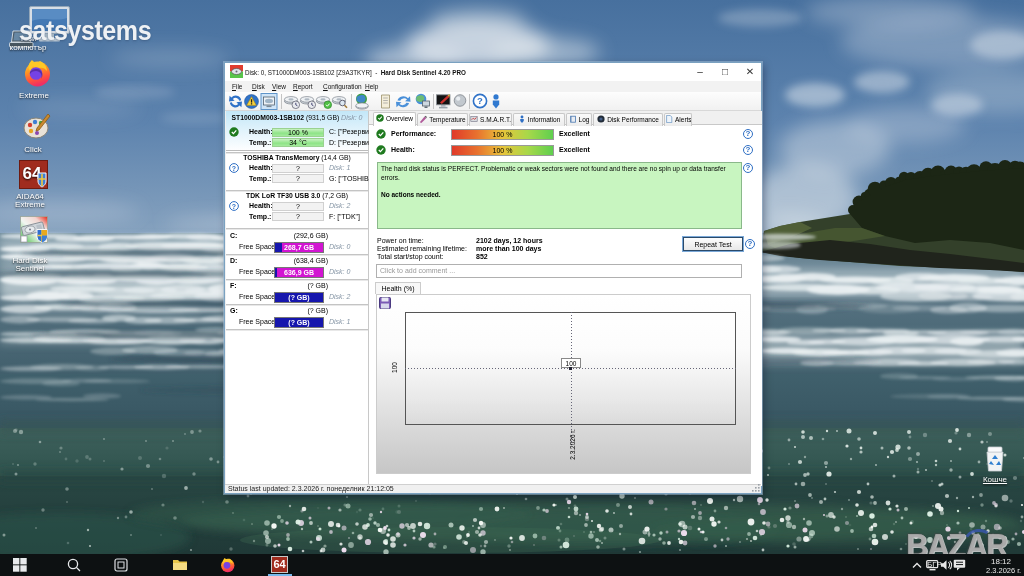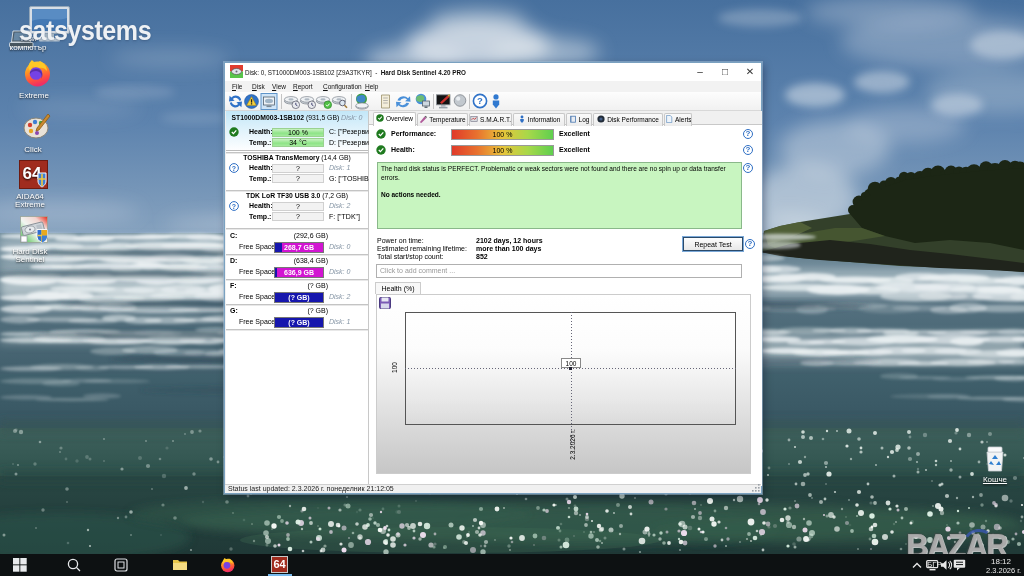--- a/index.html
+++ b/index.html
@@ -1156,21 +1156,21 @@
     <ellipse cx="10" cy="12.5" rx="5" ry="3.4" fill="#e8ecef" stroke="#8a9096" stroke-width="0.7"></ellipse>
     <circle cx="10" cy="12.5" r="1" fill="#778"></circle>
     <rect x="17" y="10" width="5" height="5" fill="#b8c0c8"></rect>
   </g>
   <path d="M17 13.5 L27 13.5 L27 21 C27 24.5 22 26.5 22 26.5 C22 26.5 17 24.5 17 21 Z" fill="#2f6fd0" stroke="#f8f8f8" stroke-width="1"></path>
   <path d="M22 14 L22 26 M17.5 19.5 L26.5 19.5" stroke="#f3c73c" stroke-width="1.4"></path>
   <path d="M22 14 L27 14 L27 19.5 L22 19.5 Z" fill="#e8a81e"></path>
   <path d="M22 19.5 L27 19.5 L27 21 C27 24.5 22 26.5 22 26.5 Z" fill="#3f7fd4"></path>
   <rect x="1" y="20" width="6" height="6" fill="#fff" stroke="#99a" stroke-width="0.7"></rect>
 </svg>
-<div style="margin-top:3px">Hard Disk<br>Sentinel</div>
+<div style="margin-top:12px">Hard Disk<br>Sentinel</div>
 </div>
 
 <div class="dicon" style="left:967px;top:446px;width:56px;text-decoration:underline;">
 <svg width="22" height="26" viewBox="0 0 22 26" style="margin-left:0px">
   <path d="M3 6 L19 6 L17.5 25 L4.5 25 Z" fill="#f2f4f5" stroke="#c8cdd2" stroke-width="0.8"></path>
   <rect x="4" y="1" width="14" height="5" rx="1" fill="#fafbfc" stroke="#c8cdd2" stroke-width="0.8"></rect>
   <g fill="#2f7fd0">
     <path d="M11 9 L14 13 L8 13 Z"></path>
     <path d="M7 15 L10 19 L5 18 Z"></path>
     <path d="M15 15 L17 19 L12 19 Z"></path>

